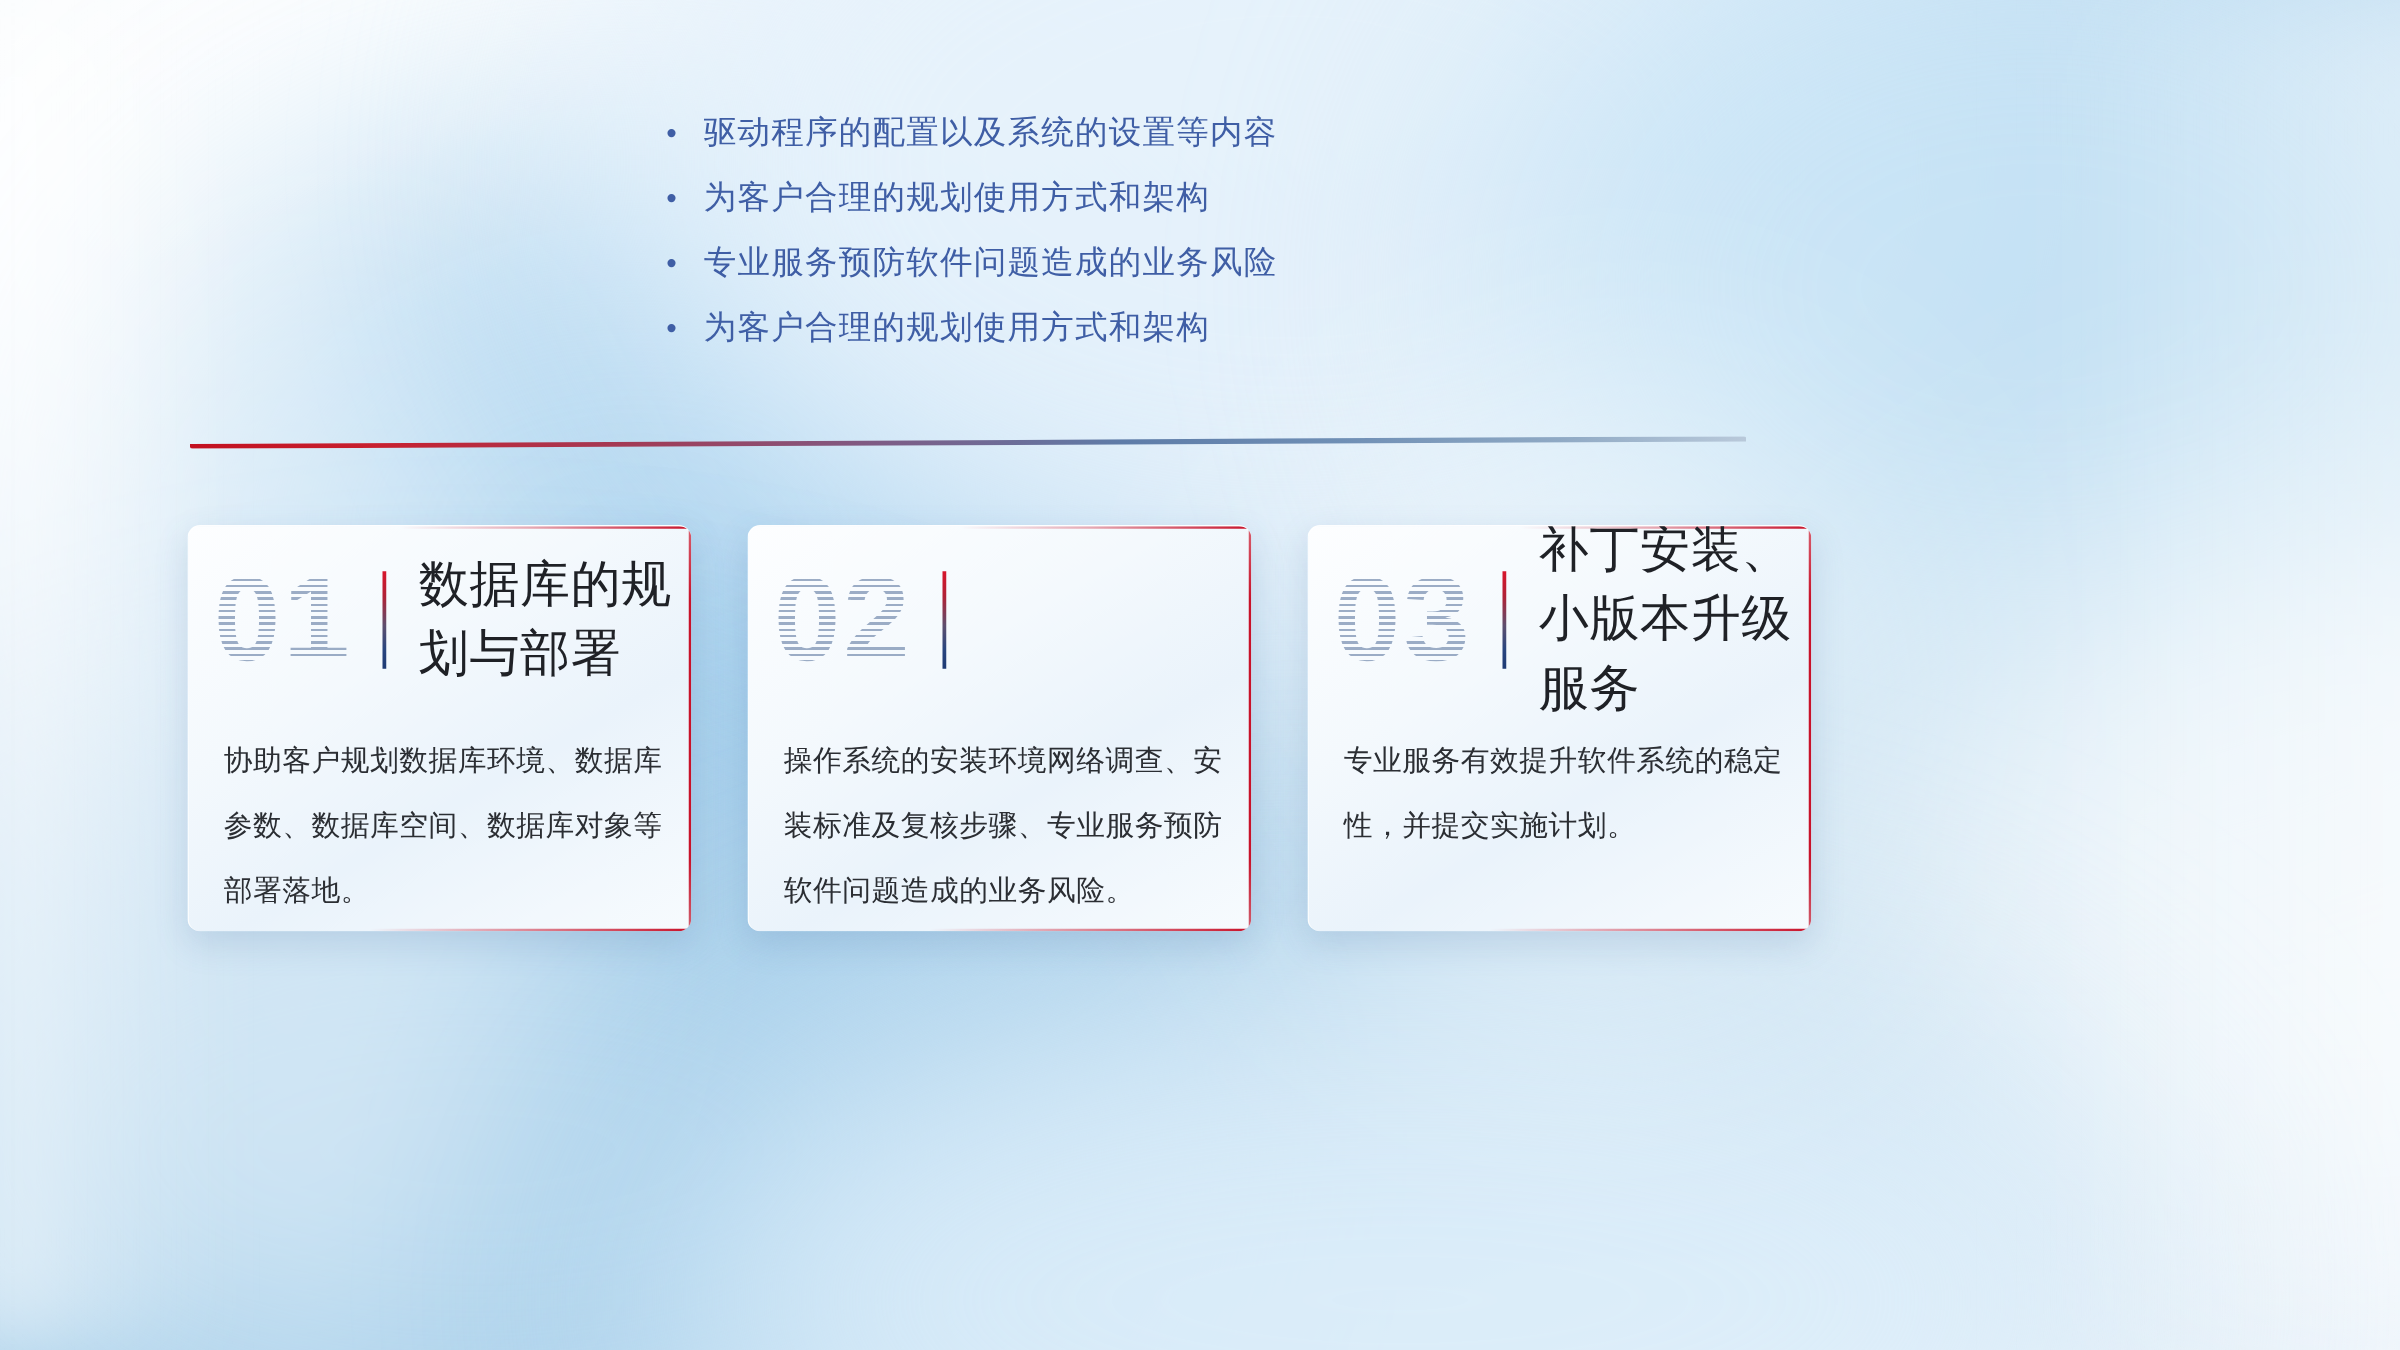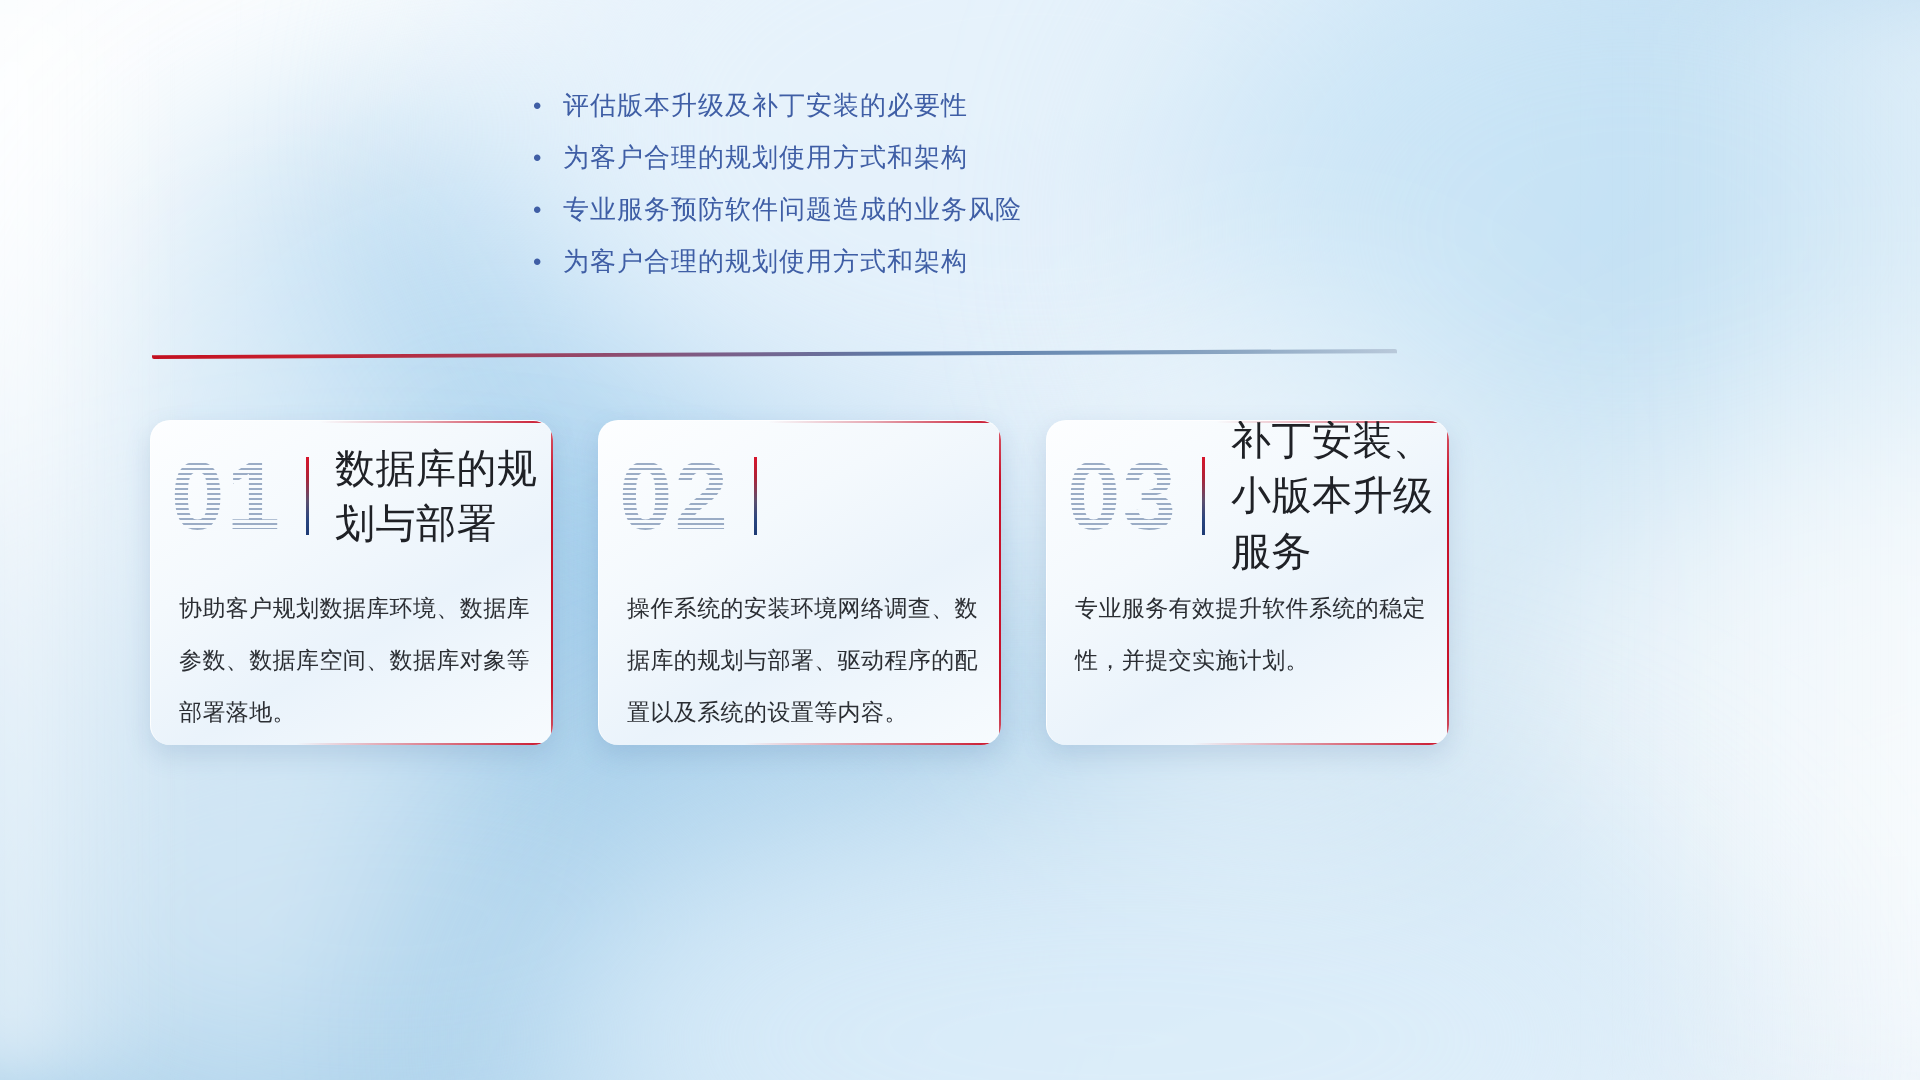--- a/index.html
+++ b/index.html
@@ -67,21 +67,21 @@
       #5e7ca8 60%, #6f8fb5 74%, #8fa9c4 88%, #b9c9da 100%);
     clip-path:polygon(0 62%, 100% 0, 100% 42%, 0 100%);
     border-radius:2px;
   }
 
   
   #cards{ position:absolute; left:150px; top:420px; width:1300px; height:325px; z-index:4; display:flex; gap:45px; }
   .card{
     position:relative;
     width:403px; height:325px;
-    border-radius:20px;
+    border-radius:10px;
     background:linear-gradient(150deg,#fdfeff 0%, #f4f9fd 35%, #eaf3fb 62%, #f7fbfe 100%);
     box-shadow:0 10px 26px rgba(70,110,160,.18);
     overflow:hidden;
     border-top:1px solid rgba(255,255,255,.9);
     border-left:1px solid rgba(255,255,255,.9);
   }
   .card .redline{
     position:absolute; right:0; top:0; width:2px; height:100%;
     background:linear-gradient(180deg,#d8606f 0%, #c8122a 18%, #c8122a 82%, #d06070 100%);
   }
@@ -157,21 +157,21 @@
   <div class="blob b7"></div>
   <div class="blob b8"></div>
   <div class="blob b9"></div>
   <div class="streak"></div>
   <div class="streak2"></div>
 </div>
 
 <div id="bullets">
   <div class="bullet">
     <span class="dot">•</span>
-    <span class="btxt">评估版本升级及补丁安装的必要性</span>
+    <span class="btxt">驱动程序的配置以及系统的设置等内容</span>
   </div>
   <div class="bullet">
     <span class="dot">•</span>
     <span class="btxt">为客户合理的规划使用方式和架构</span>
   </div>
   <div class="bullet">
     <span class="dot">•</span>
     <span class="btxt">专业服务预防软件问题造成的业务风险</span>
   </div>
   <div class="bullet">
@@ -199,21 +199,21 @@
   </div>
 
   <div class="card">
     <div class="redtop"></div>
     <div class="redline"></div>
     <div class="redbot"></div>
     <div class="card-head">
       <div class="bignum"><span>02</span></div>
       <div class="vbar"></div>
     </div>
-    <div class="card-body">操作系统的安装环境网络调查、数据库的规划与部署、驱动程序的配置以及系统的设置等内容。</div>
+    <div class="card-body">操作系统的安装环境网络调查、安装标准及复核步骤、专业服务预防软件问题造成的业务风险。</div>
   </div>
 
   <div class="card">
     <div class="redtop"></div>
     <div class="redline"></div>
     <div class="redbot"></div>
     <div class="card-head">
       <div class="bignum"><span>03</span></div>
       <div class="vbar"></div>
       <div class="card-title">补丁安装、小版本升级服务</div>

